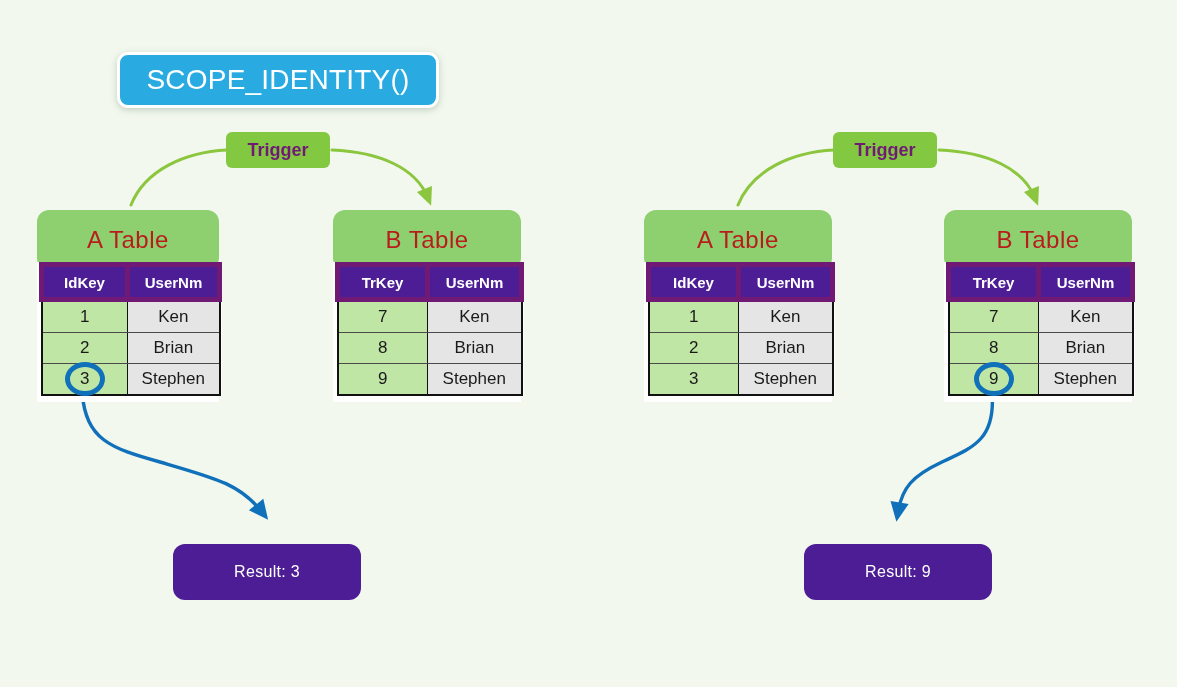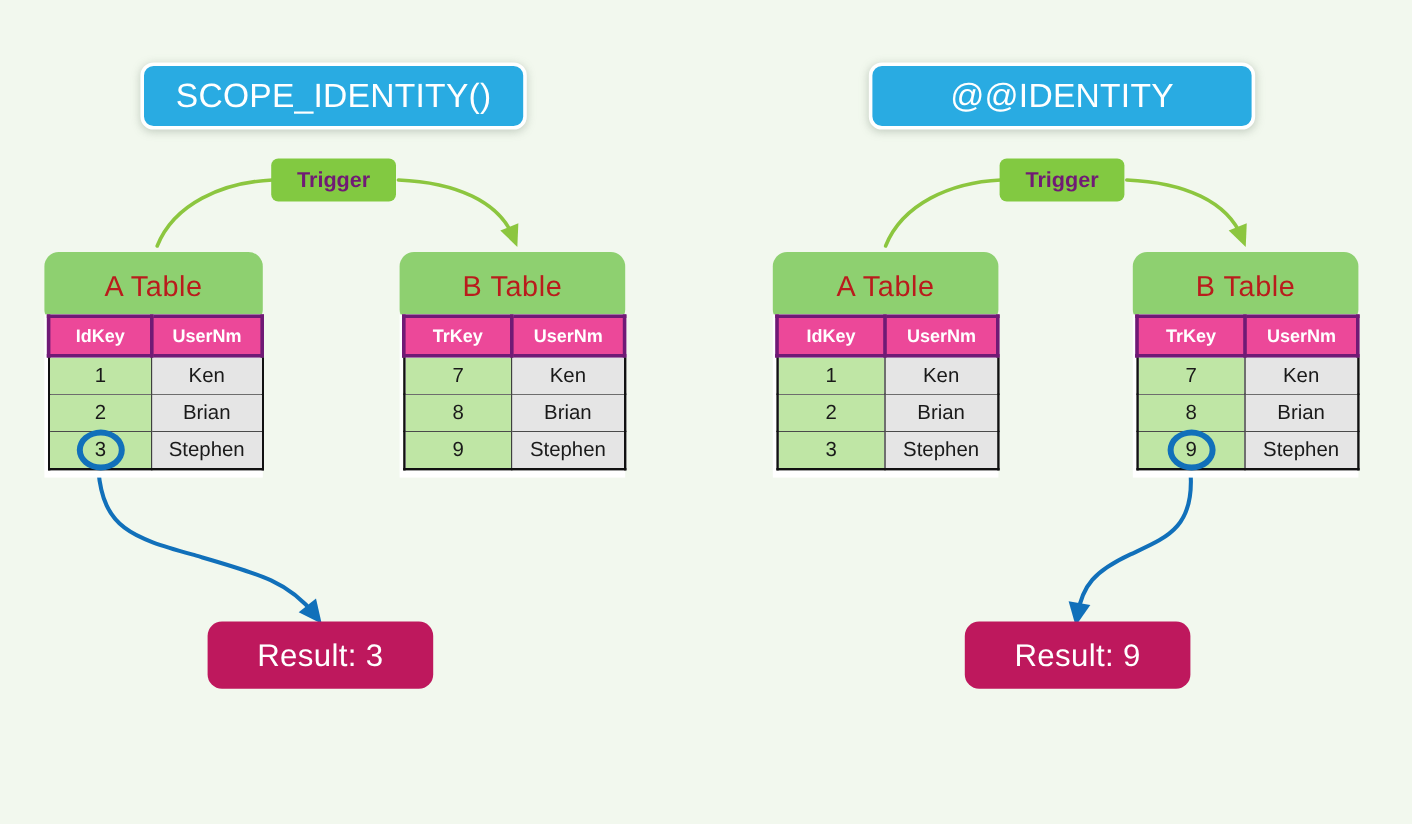--- a/index.html
+++ b/index.html
@@ -101,26 +101,26 @@
     padding: 0 0 6px 0;
   }
   table.dt {
     border-collapse: collapse;
     table-layout: fixed;
     background: #ffffff;
     border: 2px solid #111111;
     margin-left: 2px;
   }
   table.dt th {
-    background: #ec4899;
+    background: #4c1d95;
     color: #ffffff;
     font-size: 15px;
     font-weight: bold;
     height: 30px;
-    border: 3px solid #701a75;
+    border: 5px solid #701a75;
     padding: 0;
     text-align: center;
   }
   table.dt td {
     height: 30px;
     border: 1px solid #4a4a4a;
     padding: 0;
     text-align: center;
     font-size: 17px;
     color: #1a1a1a;
@@ -151,30 +151,30 @@
     pointer-events: none;
   }
   td.key.circled .val {
     position: relative;
     z-index: 2;
   }
 
   
   .result-pill {
     position: absolute;
-    top: 518px;
+    top: 544px;
     width: 188px;
     height: 56px;
     border-radius: 12px;
-    background: #be185d;
+    background: #4c1d95;
     display: flex;
     align-items: center;
     justify-content: center;
     color: #ffffff;
-    font-size: 26px;
+    font-size: 16px;
     letter-spacing: 0.3px;
   }
   .panel.left  .result-pill { left: 173px; }
   .panel.right .result-pill { left: 215px; text-align: center; }
 </style>
 </head>
 <body>
 
 <div id="stage">
 
@@ -272,21 +272,20 @@
           </tbody>
         </table>
       </div>
     </div>
 
     <div class="result-pill">Result: 3</div>
   </div>
 
   <div class="panel right">
 
-    <div class="title-pill">@@IDENTITY</div>
 
     <div class="trigger-chip">Trigger</div>
 
     <div class="table-group" style="left:55px; top:210px; width:188px;">
       <div class="tbl-cap">A Table</div>
       <div class="grid-wrap">
         <table class="dt" style="width:184px;">
           <colgroup>
               <col style="width:90px;">
               <col style="width:94px;">

